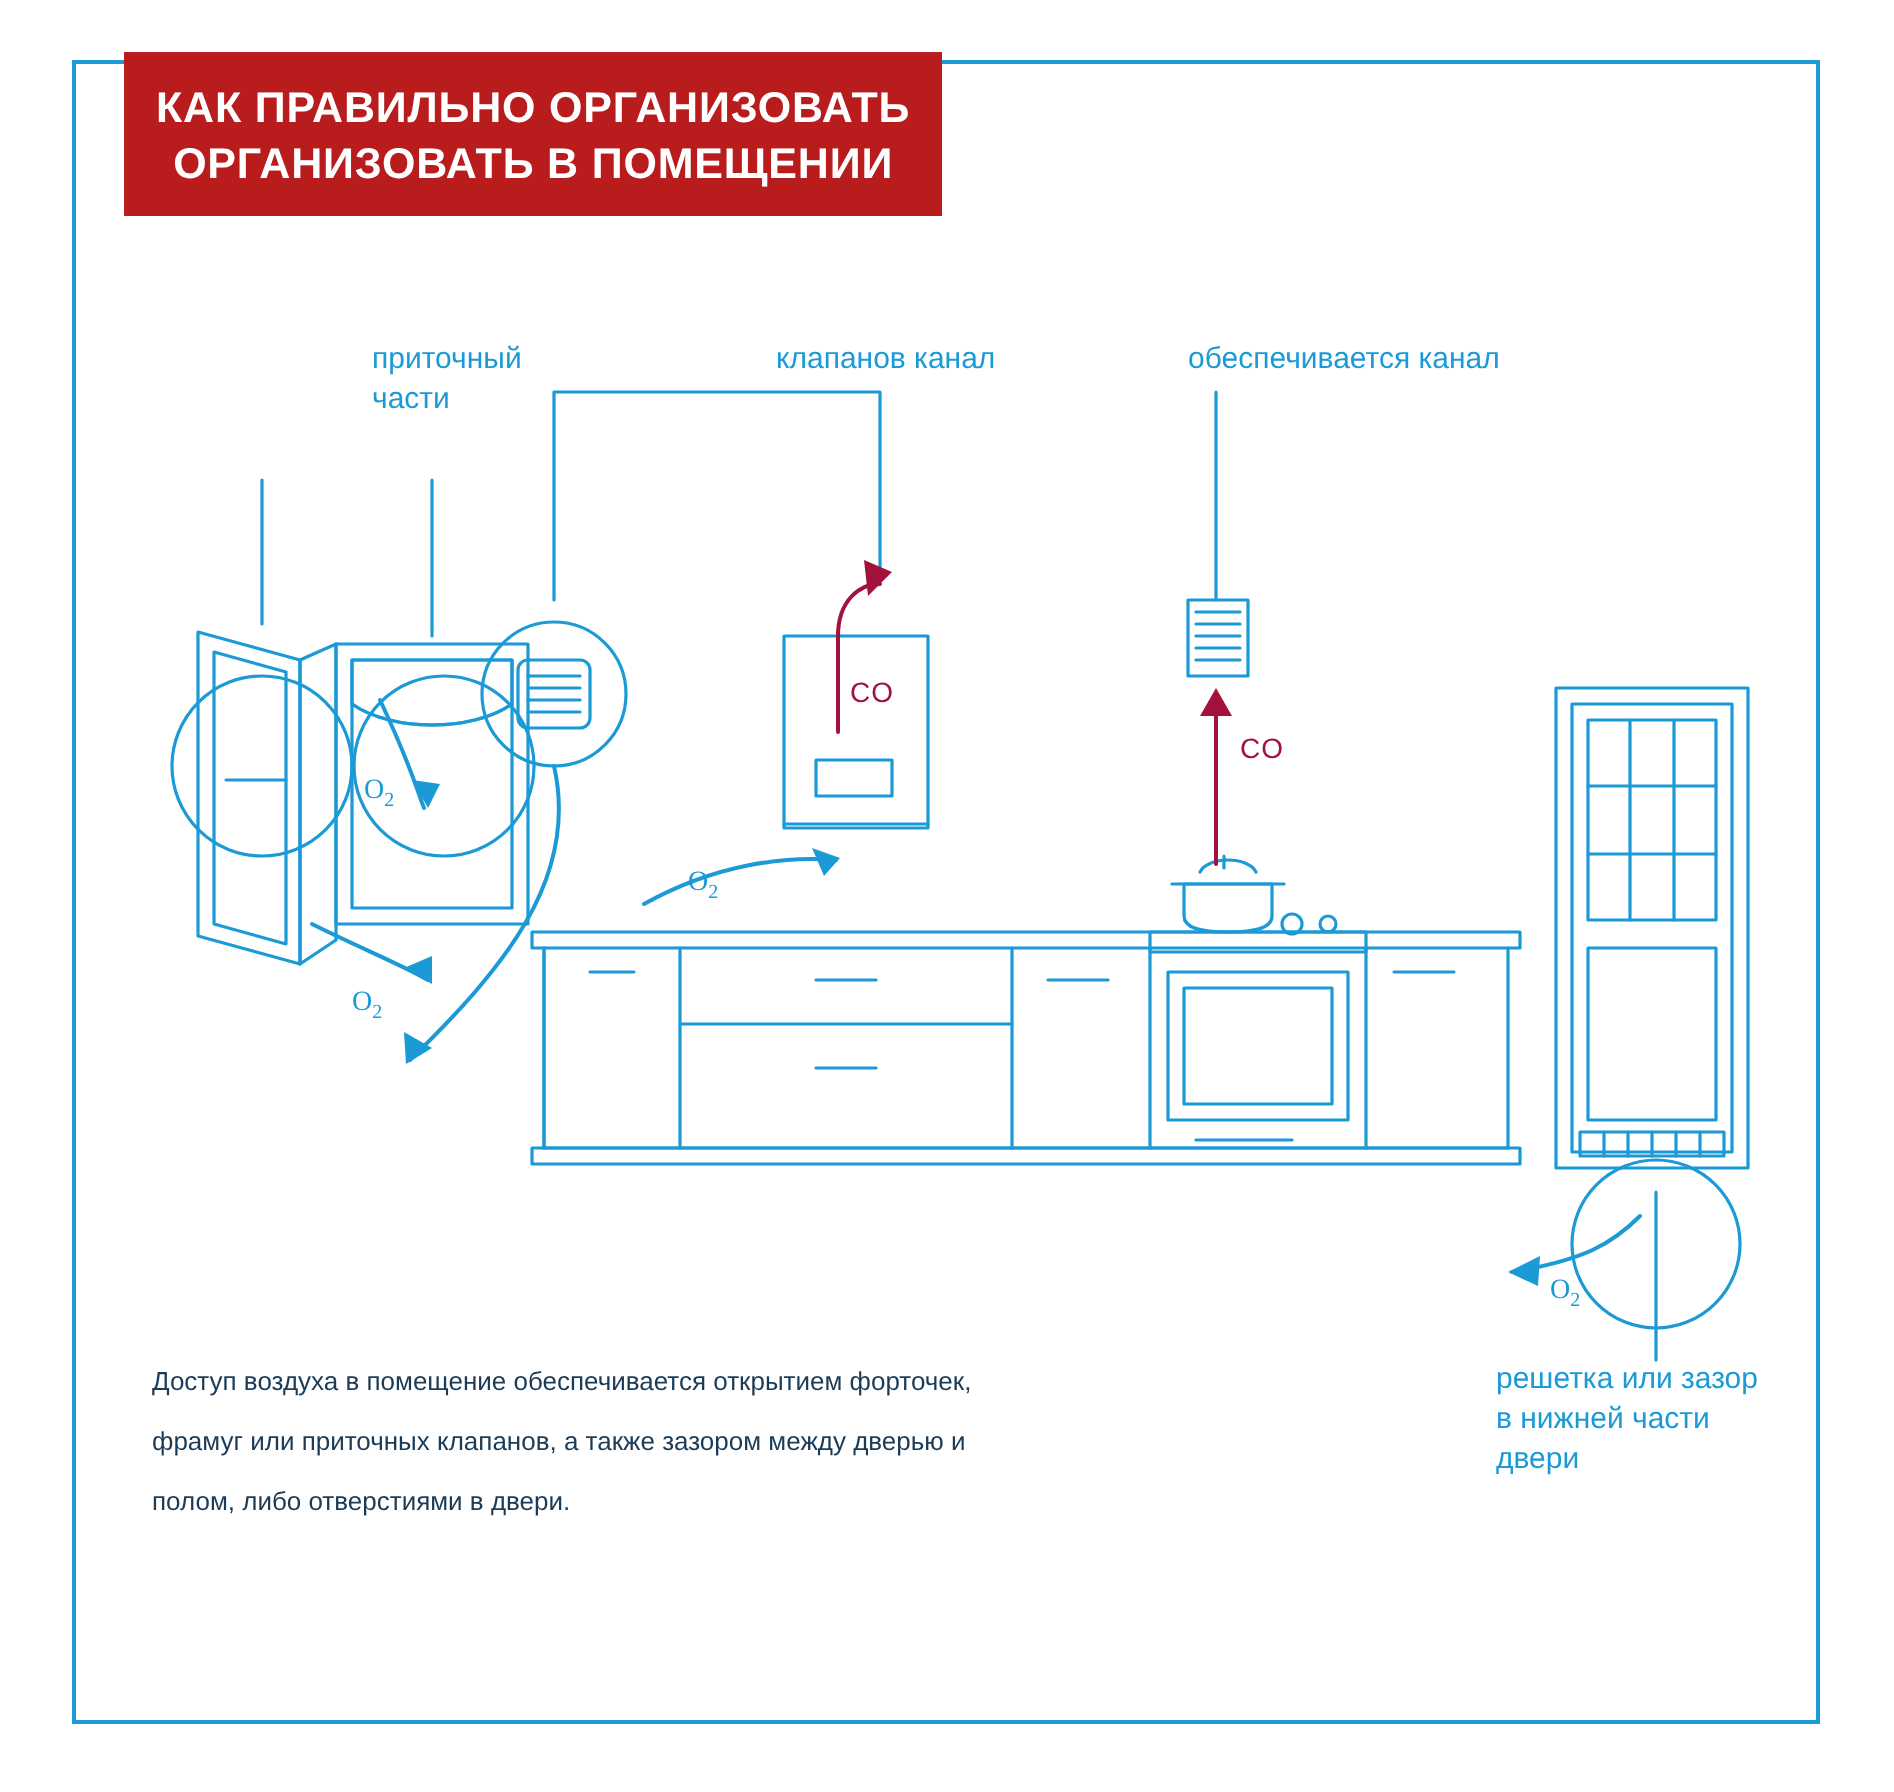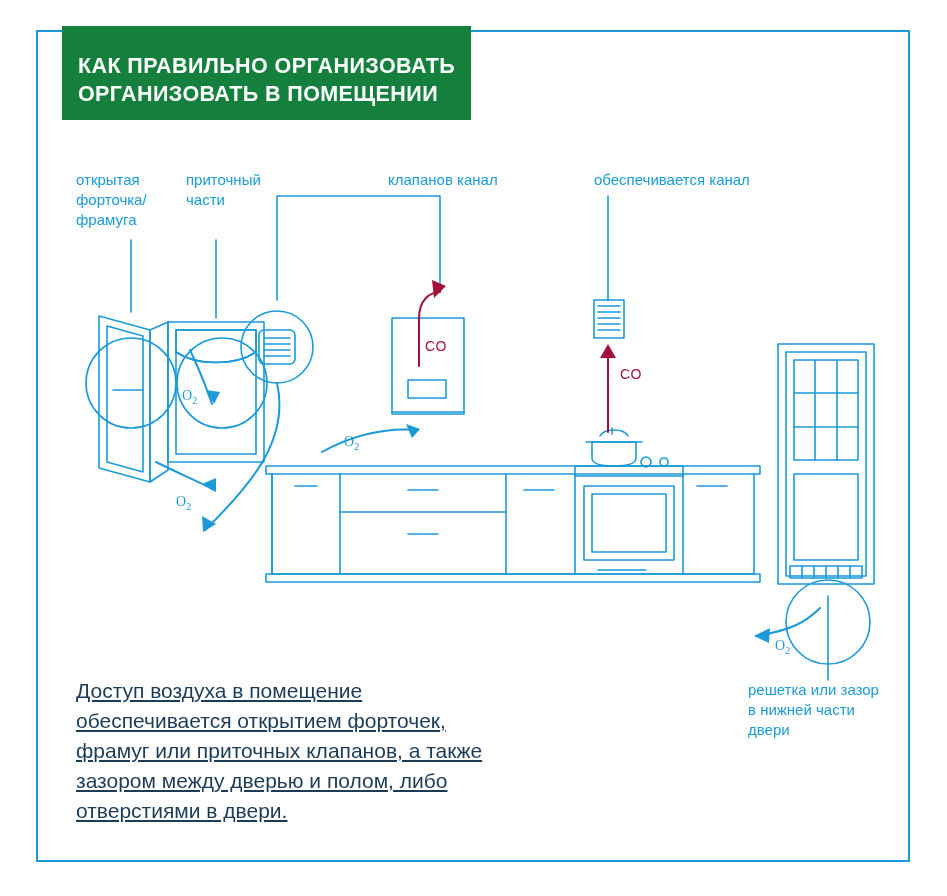--- a/index.html
+++ b/index.html
@@ -23,23 +23,24 @@
     top: 30px;
     width: 874px;
     height: 832px;
     border: 2px solid #1b9ad6;
     box-sizing: border-box;
   }
   #title-box {
     position: absolute;
     left: 62px;
     top: 26px;
-    background: #15803d;
-    padding: 26px 16px 12px 16px;
+    background: #b91c1c;
+    padding: 14px 16px 12px 16px;
     box-sizing: border-box;
+    text-align: center;
   }
   #title-box .line {
     color: #ffffff;
     font-weight: bold;
     font-size: 21.5px;
     letter-spacing: 0.4px;
     line-height: 28px;
     white-space: nowrap;
   }
   .label {
@@ -48,23 +49,22 @@
     font-size: 15px;
     line-height: 20px;
     white-space: pre-line;
   }
   #caption {
     position: absolute;
     left: 76px;
     top: 676px;
     width: 420px;
     color: #1b3b57;
-    font-size: 21px;
+    font-size: 13px;
     line-height: 30px;
-    text-decoration: underline;
   }
   svg.art {
     position: absolute;
     left: 0;
     top: 0;
     width: 947px;
     height: 896px;
     pointer-events: none;
   }
   .gas-label {
@@ -200,23 +200,20 @@
     <g fill="none" stroke="#a3123a" stroke-width="2" stroke-linecap="round">
       <path d="M419 366 L419 318 C419 300 430 292 440 292"></path>
       <path d="M608 432 L608 350"></path>
     </g>
     <g fill="#a3123a" stroke="none">
       <polygon points="446,286 432,280 434,298"></polygon>
       <polygon points="608,344 600,358 616,358"></polygon>
     </g>
   </svg>
 
-  <div class="label" style="left:76px; top:170px;">открытая
-форточка/
-фрамуга</div>
   <div class="label" style="left:186px; top:170px;">приточный
 части</div>
   <div class="label" style="left:388px; top:170px;">клапанов канал</div>
   <div class="label" style="left:594px; top:170px;">обеспечивается канал</div>
   <div class="label" style="left:748px; top:680px;">решетка или зазор
 в нижней части
 двери</div>
 
   <div class="gas-label" style="left:182px; top:388px;">O<sub>2</sub></div>
   <div class="gas-label" style="left:176px; top:494px;">O<sub>2</sub></div>

